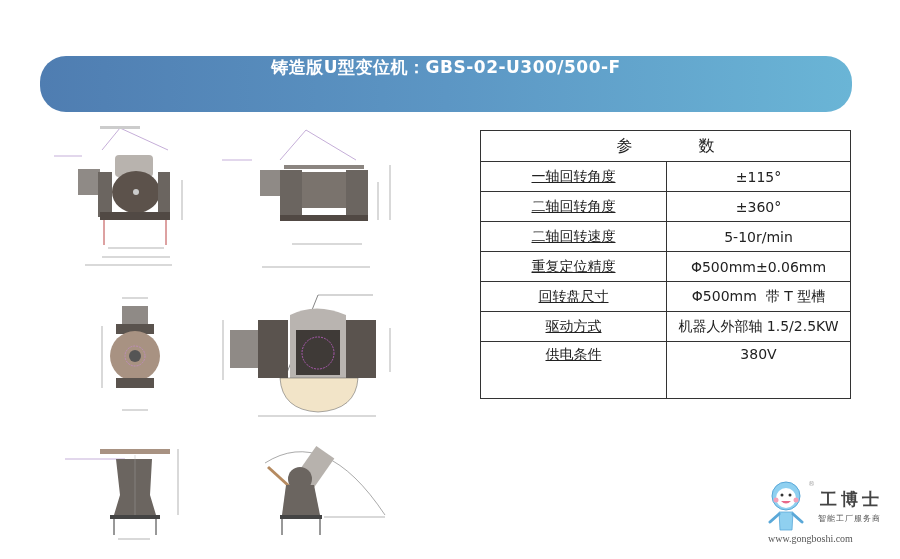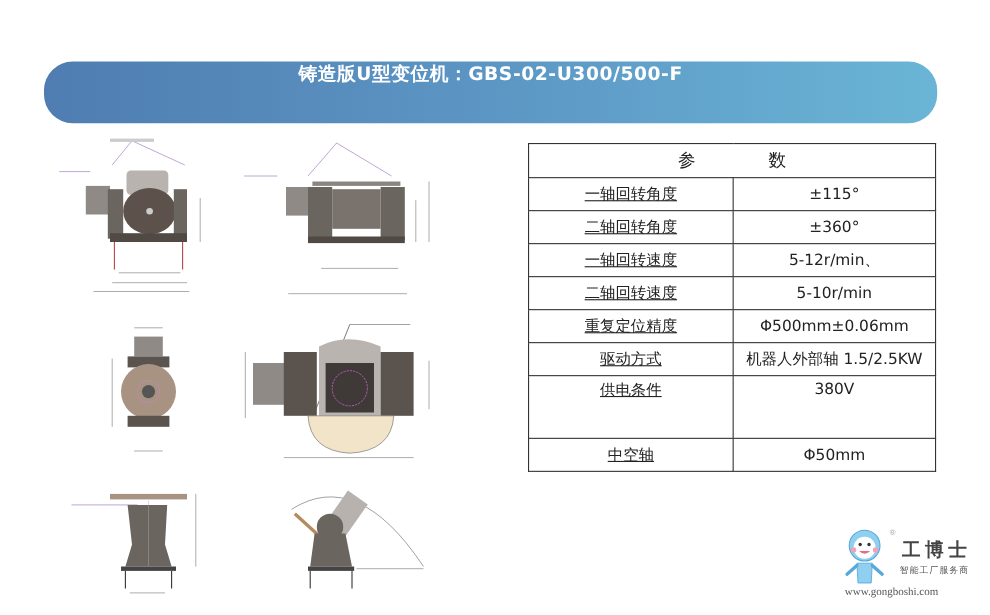--- a/index.html
+++ b/index.html
@@ -141,42 +141,38 @@
   </tr>
   <tr>
         <td class="label">一轴回转角度</td>
         <td>±115°</td>
       </tr>
   <tr>
         <td class="label">二轴回转角度</td>
         <td>±360°</td>
       </tr>
   <tr>
-        <td class="label">一轴回转速度</td>
-        <td>5-12r/min、</td>
-      </tr>
-  <tr>
         <td class="label">二轴回转速度</td>
         <td>5-10r/min</td>
       </tr>
   <tr>
         <td class="label">重复定位精度</td>
         <td>Φ500mm±0.06mm</td>
       </tr>
   <tr>
+        <td class="label">回转盘尺寸</td>
+        <td style="white-space:pre">Φ500mm  带 T 型槽</td>
+      </tr>
+  <tr>
         <td class="label">驱动方式</td>
         <td>机器人外部轴 1.5/2.5KW</td>
       </tr>
   <tr class="tall">
         <td class="label">供电条件</td>
         <td>380V</td>
-      </tr>
-  <tr>
-        <td class="label">中空轴</td>
-        <td>Φ50mm</td>
       </tr>
 </tbody>
   </table>
 
 <div class="logo">
   <svg class="logo-mark" viewBox="0 0 45 60" width="45" height="60">
     <circle cx="18" cy="18" r="14" fill="#8fd0f0" stroke="#5aa8d8" stroke-width="1"></circle>
     <circle cx="18" cy="20" r="10" fill="#ffffff"></circle>
     <circle cx="14" cy="17" r="1.5" fill="#333"></circle>
     <circle cx="22" cy="17" r="1.5" fill="#333"></circle>

